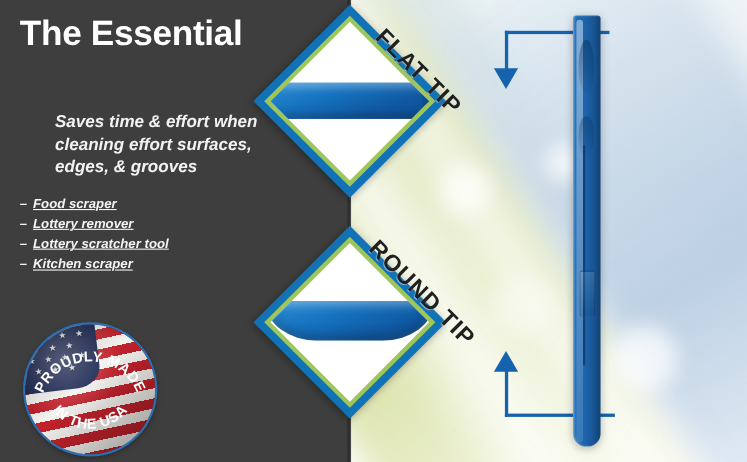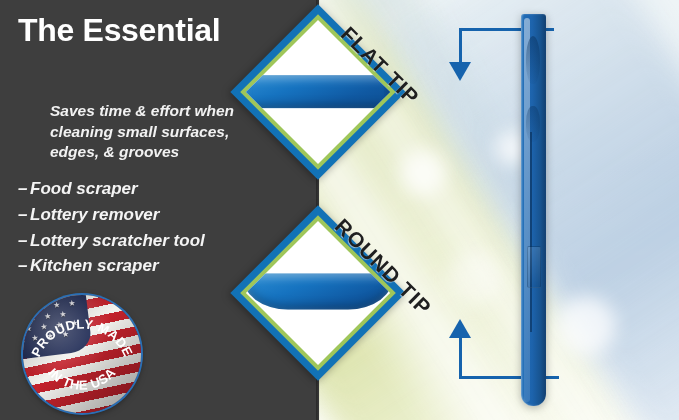--- a/index.html
+++ b/index.html
@@ -50,22 +50,22 @@
     position:absolute;left:18px;top:13px;width:282px;
     color:#ffffff;font-size:32px;font-weight:bold;line-height:1.12;
     letter-spacing:-0.3px;
   }
   .subtitle{
     position:absolute;left:18px;top:101px;width:240px;
     color:#f2f2f2;font-size:15.5px;font-style:italic;font-weight:600;line-height:1.33;margin-left:32px;
   }
   .bullets{position:absolute;left:18px;top:176px;width:260px;margin:0;padding:0;list-style:none;}
   .bullets li{
-    color:#f4f4f4;font-size:17px;font-style:italic;font-weight:600;
-    line-height:1.52;white-space:nowrap;
+    color:#f4f4f4;font-size:12px;font-style:italic;font-weight:600;
+    line-height:1.52;white-space:nowrap;text-decoration:underline;
   }
   .bullets li .dash{display:inline-block;width:12px;}
 
   
   .usa-badge{
     position:absolute;left:23px;top:295px;width:118px;height:118px;border-radius:50%;
     overflow:hidden;box-shadow:0 0 0 2px #2b6fb5, 0 2px 7px rgba(0,0,0,.5);
   }
   .flag-red{position:absolute;inset:0;background:
       repeating-linear-gradient(168deg,#c3222c 0px,#c3222c 9px,#f3f2ee 9px,#f3f2ee 18px);}
@@ -164,21 +164,21 @@
 
   <div class="dark-panel"></div>
   <div class="panel-edge"></div>
 
   <div class="title">
     <div>The Essential</div>
   </div>
 
   <div class="subtitle">
     <div>Saves time &amp; effort when</div>
-    <div>cleaning small surfaces,</div>
+    <div>cleaning effort surfaces,</div>
     <div>edges, &amp; grooves</div>
   </div>
 
   <ul class="bullets">
     <li><span class="dash">–</span><span>Food scraper</span></li>
     <li><span class="dash">–</span><span>Lottery remover</span></li>
     <li><span class="dash">–</span><span>Lottery scratcher tool</span></li>
     <li><span class="dash">–</span><span>Kitchen scraper</span></li>
   </ul>
 

